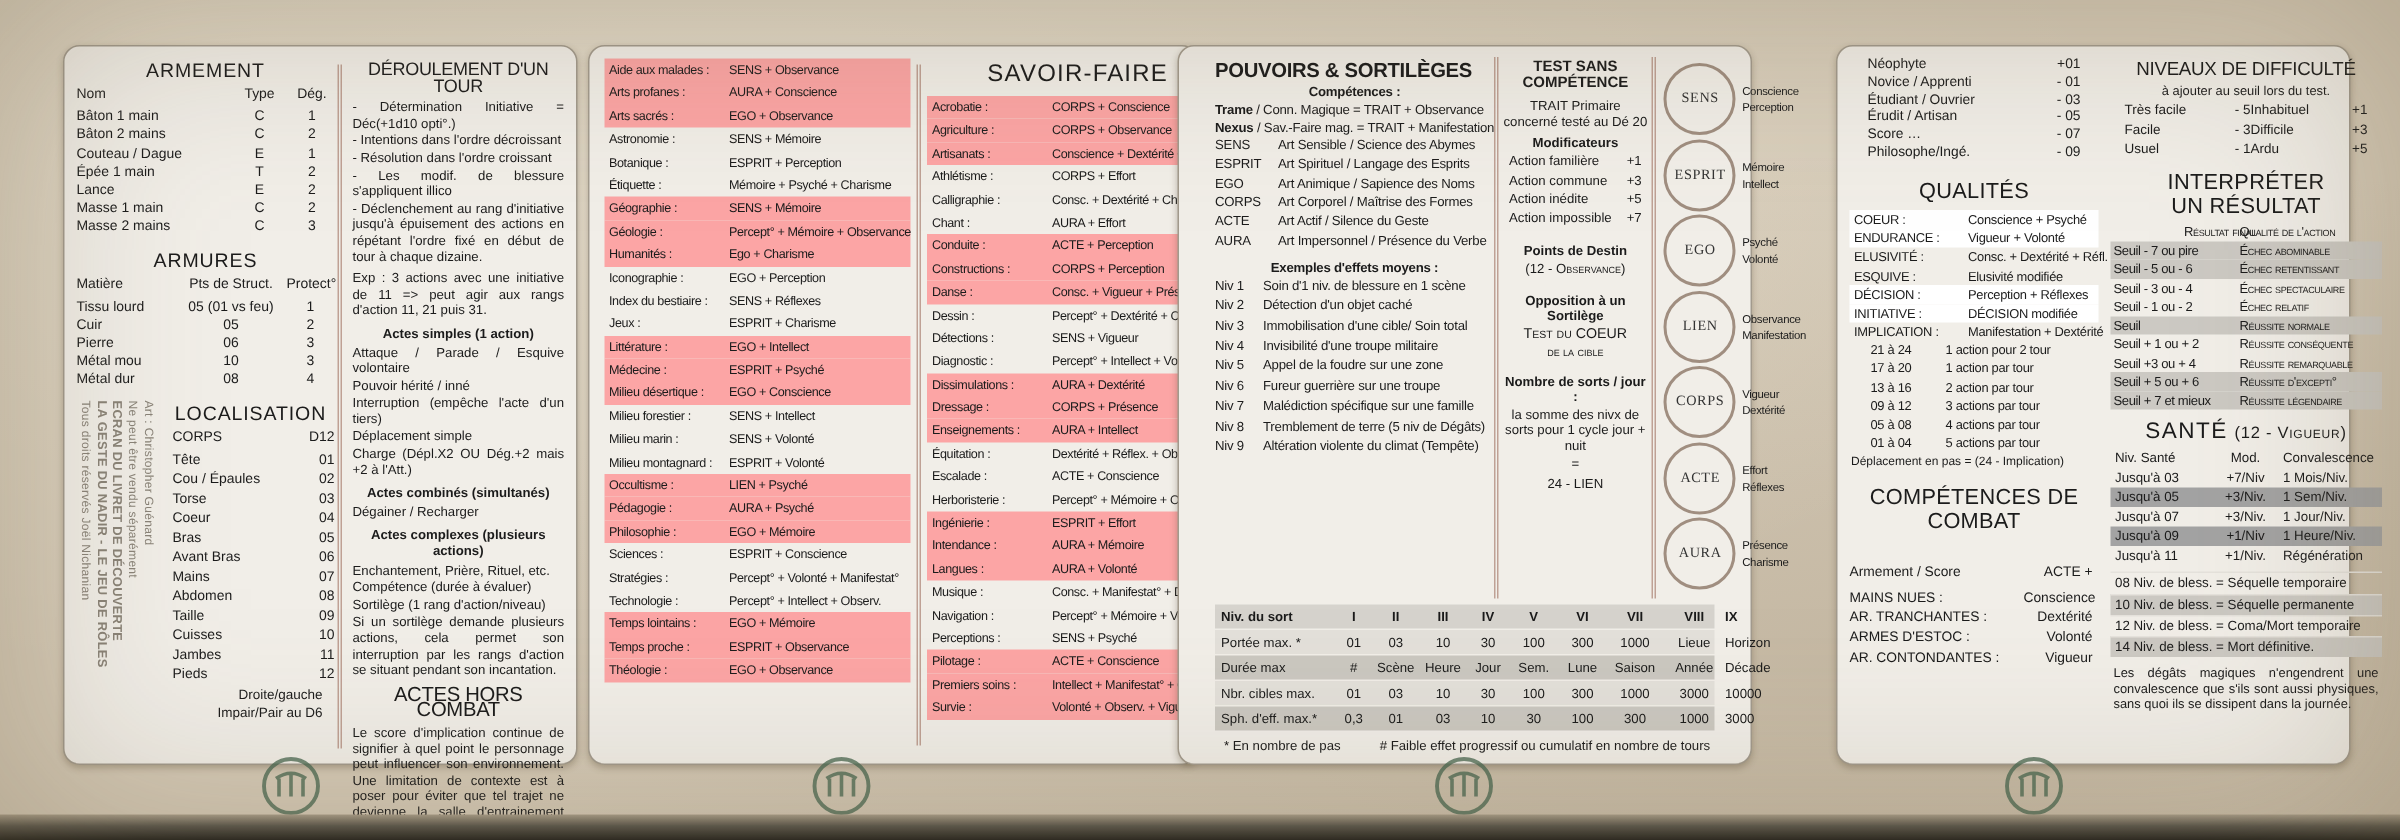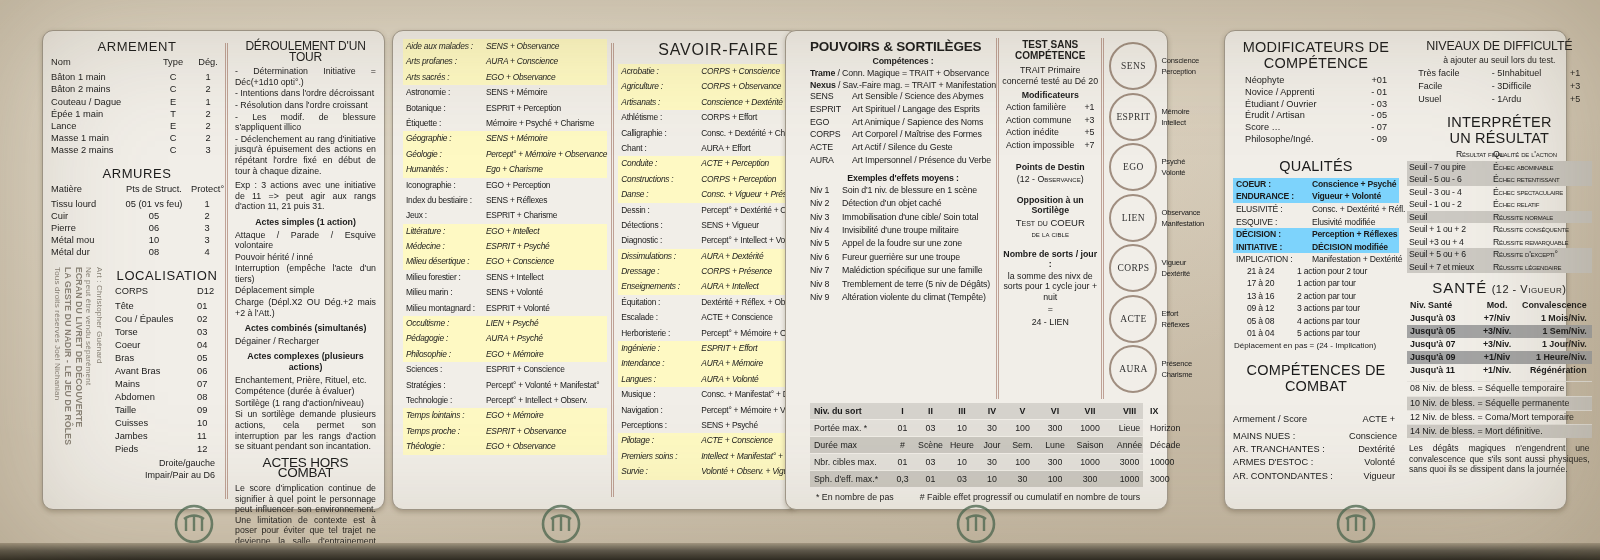--- a/index.html
+++ b/index.html
@@ -36,37 +36,37 @@
   .p1-vdiv{width:3px;border-left:3px double #bfa195;margin:6px 4px 4px 2px;}
   .p1-right{flex:1;font-size:8.8px;line-height:10.6px;}
   #armement-table,#armures-table{font-size:9.3px;}
   #armement-table .row{grid-template-columns:1fr 40px 30px;height:12.2px;}
   #armures-table .row{grid-template-columns:1fr 74px 32px;height:12.2px;}
   #armement-table .c1,#armement-table .c2,#armures-table .c1,#armures-table .c2{text-align:center;}
   #armement-table .head,#armures-table .head{margin-bottom:3px;}
   .loc-wrap{margin-left:64px;}
   #loc-table{font-size:9.3px;}
   #loc-table .row{grid-template-columns:1fr 26px;height:13px;}
-  #loc-table .c1{}
+  #loc-table .c1{text-align:right;}
   #loc-table .head{margin-bottom:2px;}
   .loc-foot{font-size:9px;text-align:right;padding-right:8px;line-height:12px;}
   .credits{position:absolute;left:1px;top:230px;height:250px;display:flex;gap:1px;color:#8a8378;}
   .credits span{writing-mode:vertical-rl;font-size:8px;line-height:9.5px;letter-spacing:.2px;}
   .credits .cb{font-weight:bold;font-size:8.6px;}
   .tour-title{font-size:12px;letter-spacing:-.2px;text-align:center;margin:4px 0 4px;}
   .p1-right .line{margin:0 0 1px;text-align:justify;}
   .sub-h{font-weight:bold;text-align:center;margin:5px 0 2px;}
   .para{text-align:justify;margin-bottom:2px;}
 
   
   .p2-col{flex:1;padding:0 3px;}
   .p2-vdiv{width:3px;border-left:3px double #bfa195;margin:4px 1px;}
   .skills{font-size:8.4px;letter-spacing:-.25px;}
   .skills .row{grid-template-columns:80px 1fr;height:15.4px;line-height:15.4px;padding-left:3px;}
-  .skills .shade{background:#fef9c3;font-style:italic;}
+  .skills .shade{background:#fca5a5;}
 
   
   .p3-top{display:flex;flex:1;}
   .p3-left{width:186px;font-size:8.8px;letter-spacing:-.15px;}
   .p3-mid{width:108px;border-left:3px double #bfa195;border-right:3px double #bfa195;
     padding:0 3px;text-align:center;font-size:8.8px;}
   .p3-right{width:88px;padding-left:5px;display:flex;flex-direction:column;justify-content:space-between;padding-top:4px;padding-bottom:6px;}
   .pv-title{font-size:13.5px;font-weight:bold;letter-spacing:-.2px;margin:1px 0 2px;}
   #pv-comp .line{white-space:nowrap;line-height:11.5px;}
   #arts-table .row{grid-template-columns:42px 1fr;height:12.8px;}
@@ -96,44 +96,44 @@
   
   .p4-left{width:166px;}
   .p4-right{flex:1;}
   .h4{font-size:14.5px;letter-spacing:.2px;text-align:center;line-height:16px;margin:2px 0 4px;}
   .h4s{font-size:12.5px;letter-spacing:-.2px;text-align:center;margin:2px 0 2px;}
   #modcomp-table{font-size:9.2px;width:142px;margin:0 auto;}
   #modcomp-table .row{grid-template-columns:1fr 32px;height:11.8px;}
   #modcomp-table .c1{text-align:right;}
   #qual-table,#impl-table{font-size:8.6px;letter-spacing:-.2px;}
   #qual-table .row{grid-template-columns:76px 1fr;height:12.6px;line-height:12.6px;padding-left:3px;}
-  #qual-table .shade{background:#7dd3fc;font-weight:bold;}
+  #qual-table .shade{background:#ffffff;}
   #impl-table .row{grid-template-columns:50px 1fr;height:12.4px;padding-left:14px;}
   .qual-foot{font-size:8px;margin-top:1px;padding-left:1px;}
   #combat-table{font-size:9.2px;margin-top:20px;}
   #combat-table .row{grid-template-columns:116px 1fr;height:13.4px;}
   #combat-table .c1{text-align:right;padding-right:4px;}
   #combat-table .head{margin-bottom:3px;}
   .diff-sub{font-size:8.6px;text-align:center;margin-bottom:3px;}
   #diff-table{font-size:9px;width:162px;margin:0 auto;}
   #diff-table .row{grid-template-columns:56px 28px 56px 22px;height:12.8px;}
   #diff-table .c1,#diff-table .c3{text-align:right;}
   #interp-table{font-size:8.7px;letter-spacing:-.25px;margin-top:2px;}
   #interp-table .row{grid-template-columns:84px 1fr;height:12.5px;line-height:12.5px;padding-left:2px;}
   #interp-table .shade{background:#ccc9c3;}
   #interp-table .c1{font-variant:small-caps;}
   #interp-table .head .c0{font-variant:small-caps;padding-left:47px;}
   .sante-title{text-align:center;margin:6px 0 2px;}
   .sante-main{font-size:15px;letter-spacing:1px;}
   .sante-suffix{font-size:11px;font-variant:small-caps;letter-spacing:.5px;}
   #sante-table{font-size:8.9px;}
-  #sante-table .row{grid-template-columns:62px 50px 1fr;height:13px;line-height:13px;padding:0 3px;font-weight:bold;}
+  #sante-table .row{grid-template-columns:62px 50px 1fr;height:13px;line-height:13px;padding:0 3px;}
   #sante-table .shade{background:#a3a3a3;}
   #sante-table .c1{text-align:center;}
-  #sante-table .c2{text-align:right;padding-right:2px;}
+  #sante-table .c2{text-align:left;padding-right:2px;}
   #bless-list{font-size:8.9px;margin-top:4px;}
   #bless-list .line{height:13.2px;line-height:13.2px;padding-left:3px;white-space:nowrap;border-top:1px solid #e5e2dc;}
   #bless-list .shade{background:#ccc9c3;}
   .sante-note{font-size:8.6px;line-height:10.4px;margin-top:5px;text-align:justify;padding:0 2px;}
 
   .stamp{position:absolute;top:503px;width:42px;height:42px;}
 </style>
 </head>
 <body>
 
@@ -771,21 +771,20 @@
       </div>
     </div>
   <div class="sort-foot">
     <span>* En nombre de pas</span>
     <span># Faible effet progressif ou cumulatif en nombre de tours</span>
   </div>
 </div>
 
 <div class="panel" id="p4">
   <div class="p4-left">
-    <div class="h4">MODIFICATEURS DE COMPÉTENCE</div>
     <div class="tbl" id="modcomp-table">
         <div class="row">
           <div class="cell c0">Néophyte</div>
           <div class="cell c1">+01</div>
         </div>
         <div class="row">
           <div class="cell c0">Novice / Apprenti</div>
           <div class="cell c1">- 01</div>
         </div>
         <div class="row">

